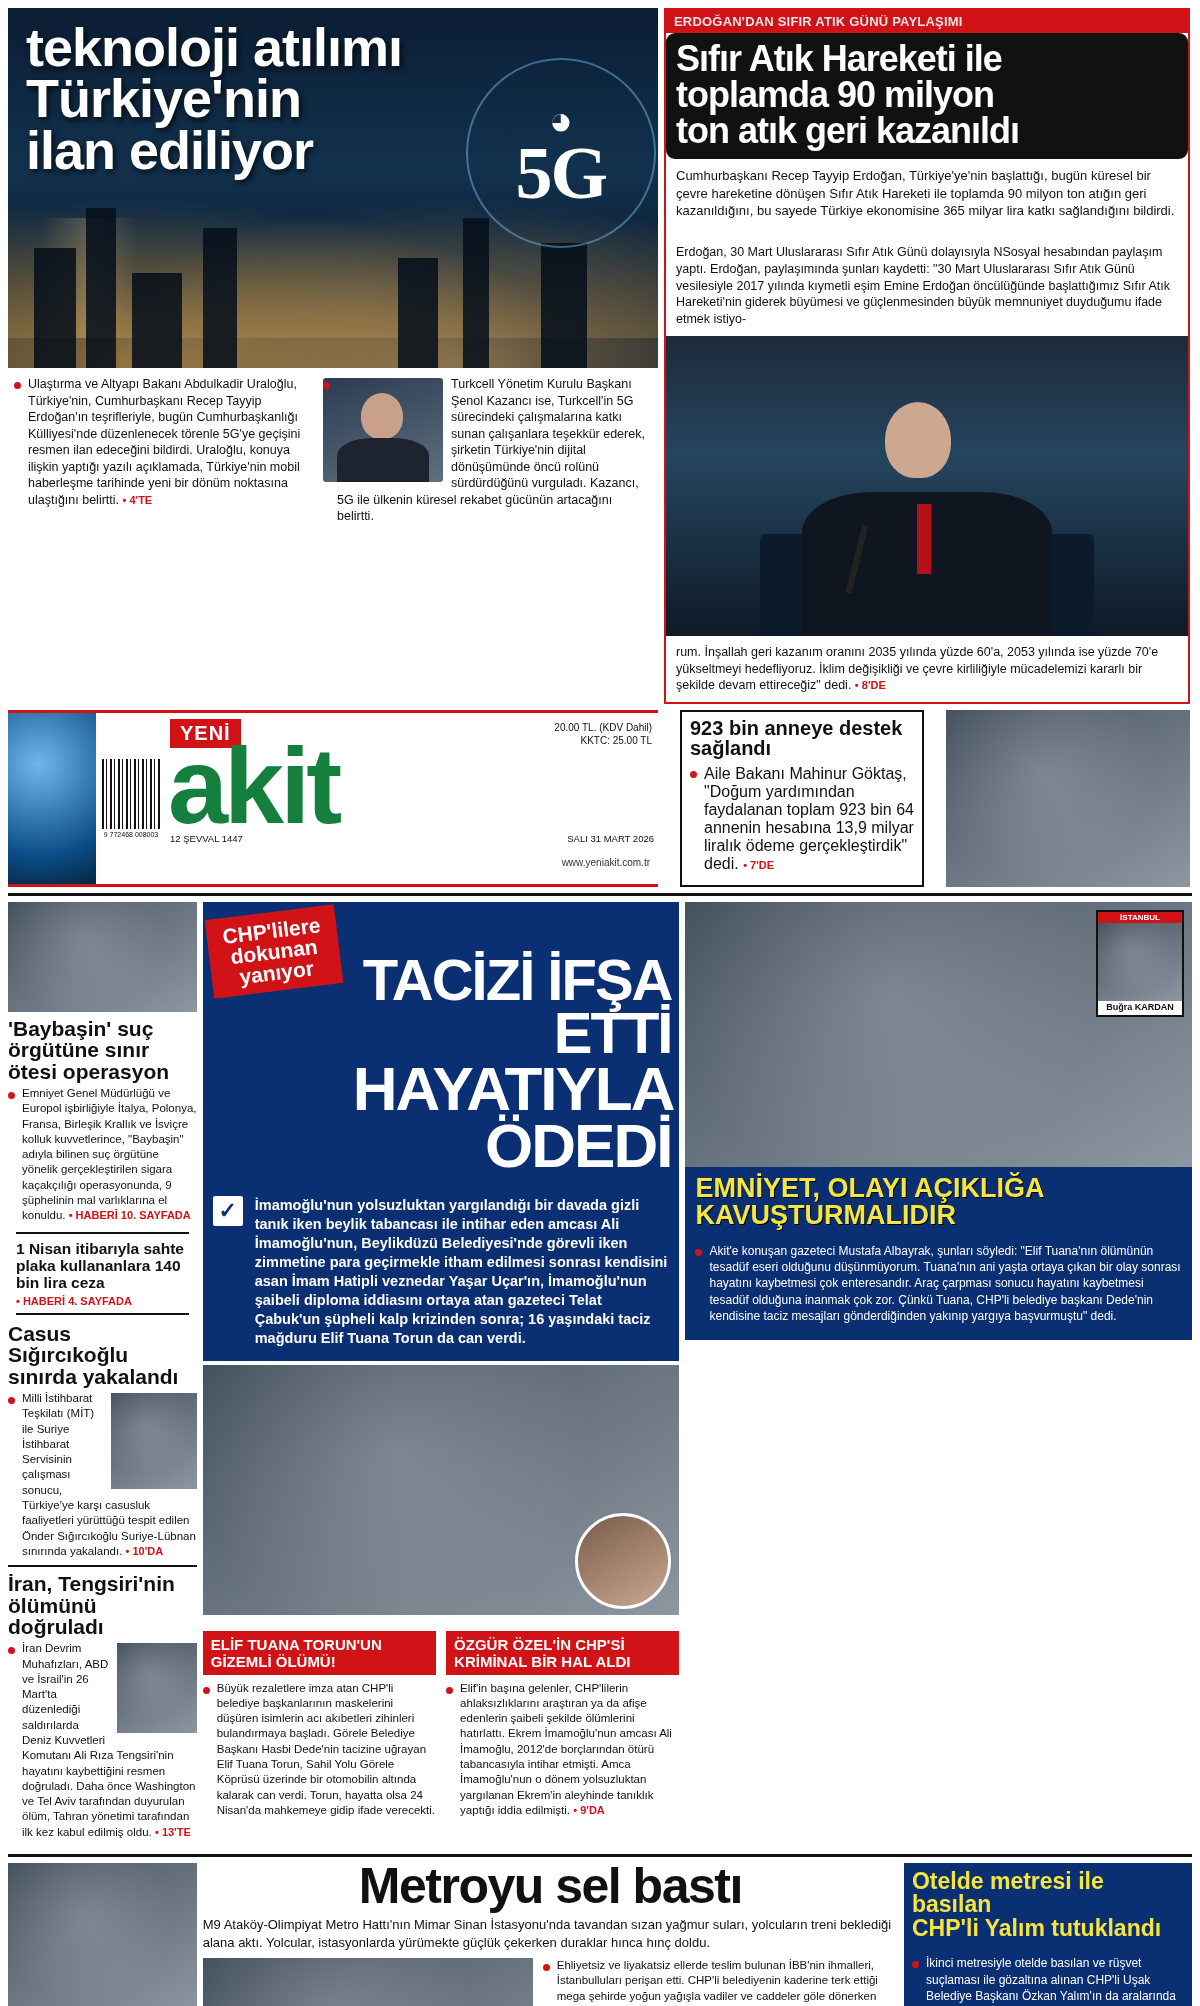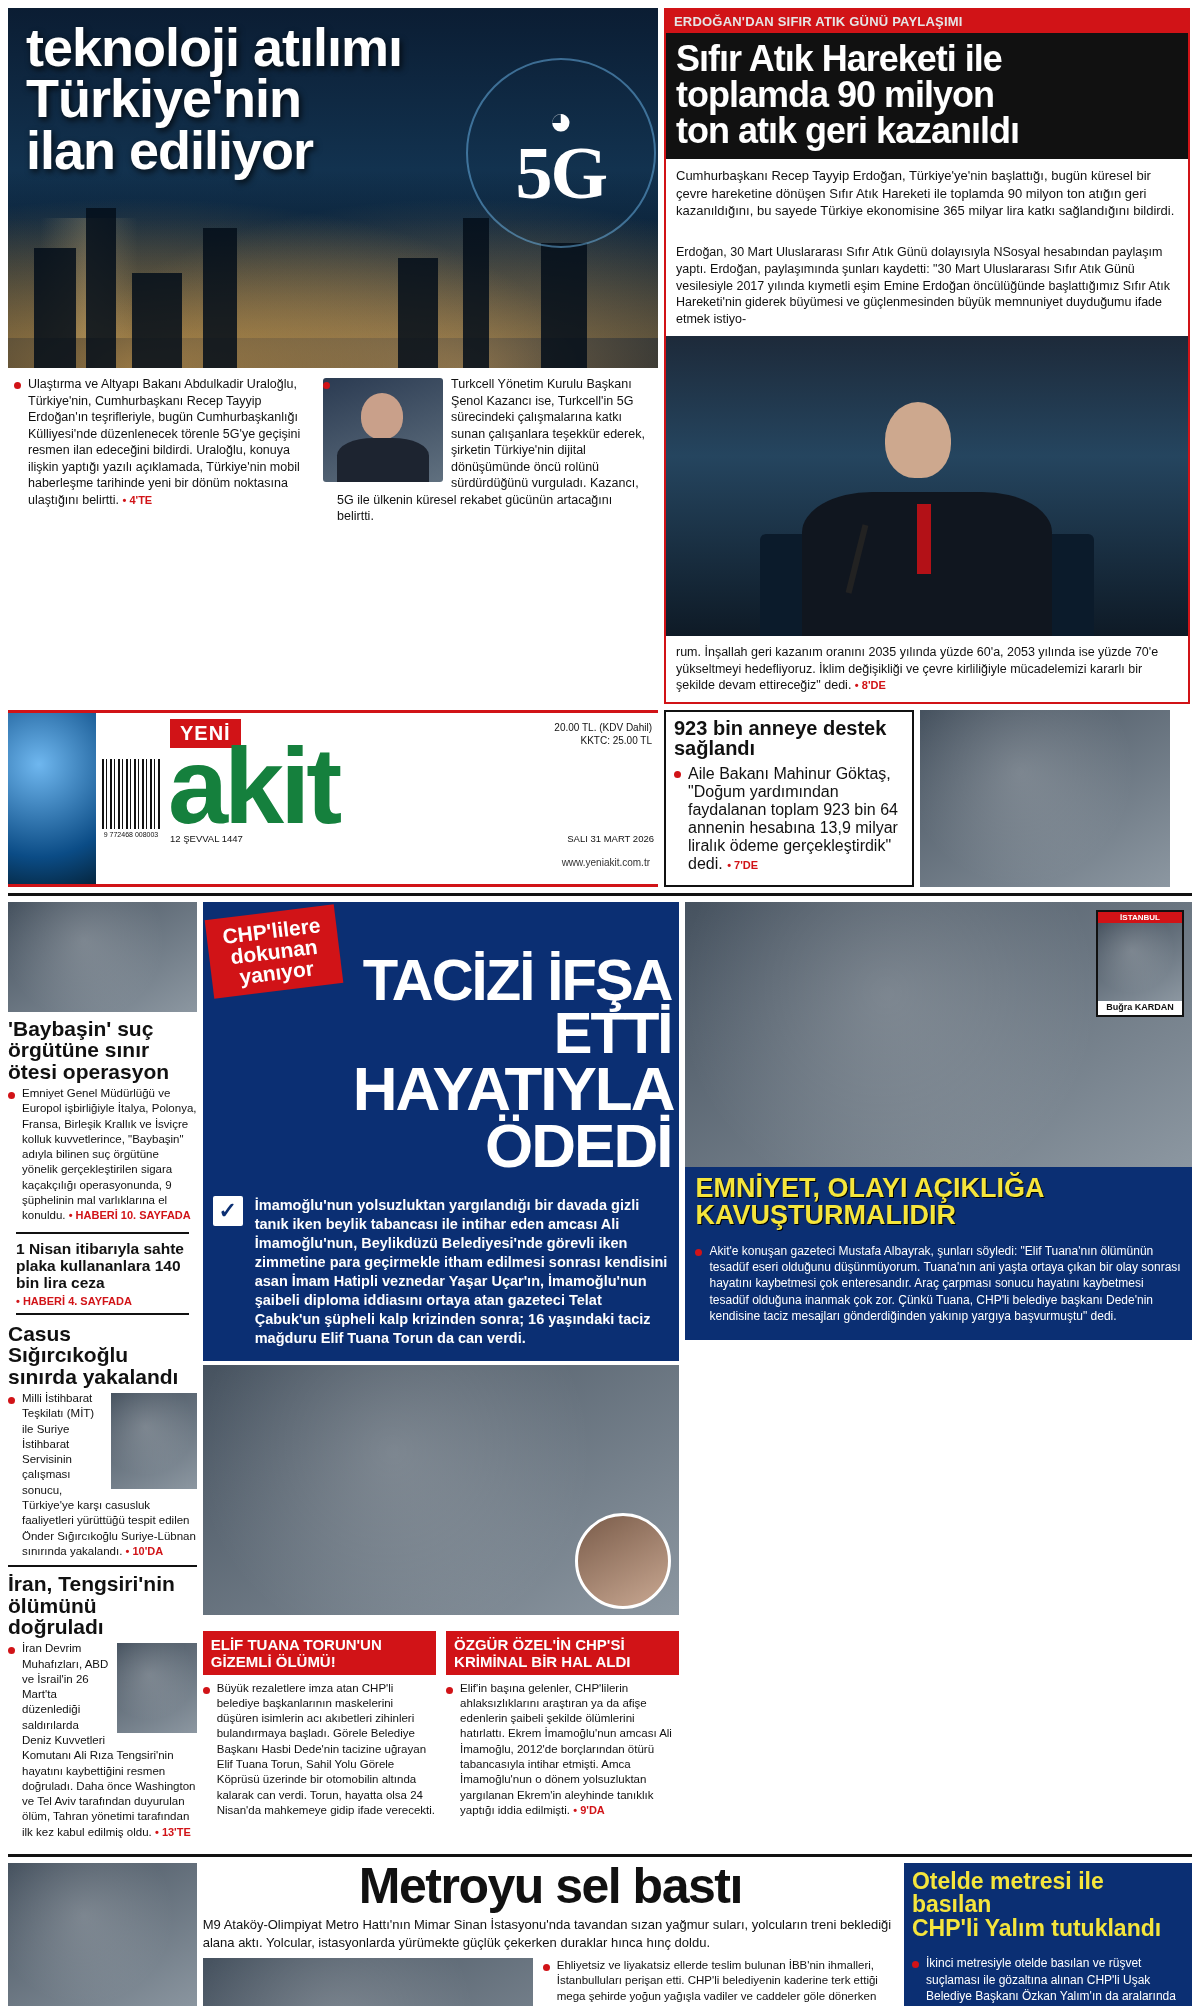--- a/index.html
+++ b/index.html
@@ -72,21 +72,21 @@
     background: #1d2430; border-radius: 40% 40% 0 0; }
 
   
   .top-right { width: 526px; border: 2px solid #d11317; }
   .kicker-bar {
     background: #d11317; color: #e5e5e5; font-size: 13px; font-weight: bold;
     padding: 4px 8px; letter-spacing: .2px;
   }
   .tr-head {
     background: #111; color: #fff; font-size: 36px; font-weight: 900;
-    line-height: 1.0; padding: 8px 10px 10px 10px; letter-spacing: -1px;
+    line-height: 1.0; padding: 8px 10px 10px 10px; letter-spacing: -1px; border-radius: 9px;
   }
   .tr-head span { display: block; }
   .tr-body { padding: 8px 10px; font-size: 13px; line-height: 1.36; }
   .tr-body p { margin-bottom: 8px; }
   .tr-photo {
     height: 300px; margin: 0; position: relative; overflow: hidden;
     background: linear-gradient(180deg,#1d2a3a 0%, #25455f 40%, #0e1a26 100%);
   }
   .tr-photo .podium { position: absolute; left: 18%; bottom: 0; width: 64%; height: 34%;
     background: #0b1b2b; border-radius: 6px 6px 0 0;}
@@ -119,21 +119,21 @@
     font-size: 20px; padding: 3px 10px; letter-spacing: 1px; margin-left: 4px;
   }
   .logo-akit {
     font-size: 108px; font-weight: 900; line-height: .82; color: #15803d;
     letter-spacing: -4px; margin-top: -6px; padding-left: 2px;
   }
   .mh-meta { position: absolute; right: 6px; top: 8px; text-align: right; font-size: 10px; line-height: 1.3; }
   .mh-bottom { display: flex; justify-content: space-between; font-size: 9.5px; padding: 2px 4px; }
   .mh-site { position: absolute; right: 8px; bottom: 16px; font-size: 10px; color: #333; }
   .mh-right { width: 526px; display: flex; gap: 6px; }
-  .mh-box { width: 250px; border: 2px solid #111; padding: 6px 8px; }
+  .mh-box { width: 250px; border: 2px solid #111; padding: 6px 8px; margin-left: 16px; }
   .mh-box h3 { font-size: 20px; line-height: 1.02; margin-bottom: 6px; }
 
   
   .mid { display: flex; gap: 6px; margin-top: 6px; border-top: 3px solid #111; padding-top: 6px; }
   .col-left { width: 190px; font-size: 11.5px; }
   .col-mid { width: 480px; }
   .col-right { width: 510px; }
 
   .ph {
     background: linear-gradient(150deg,#46525f,#8c97a1);

